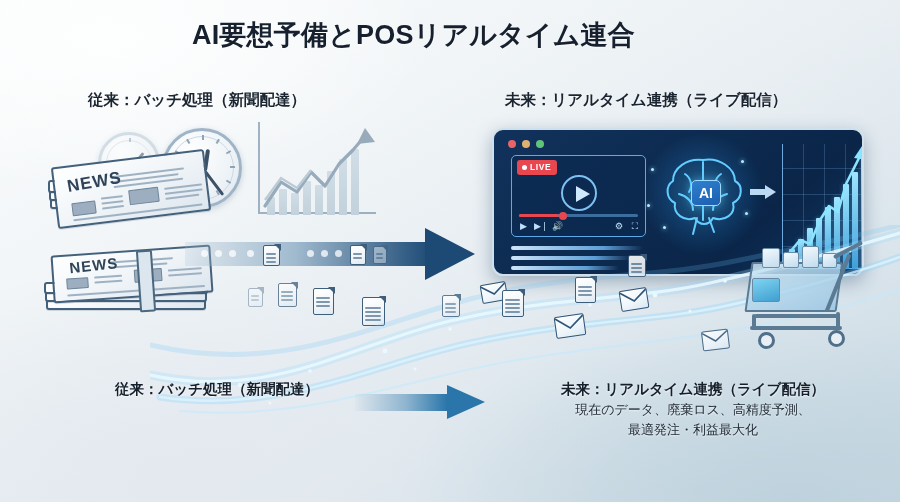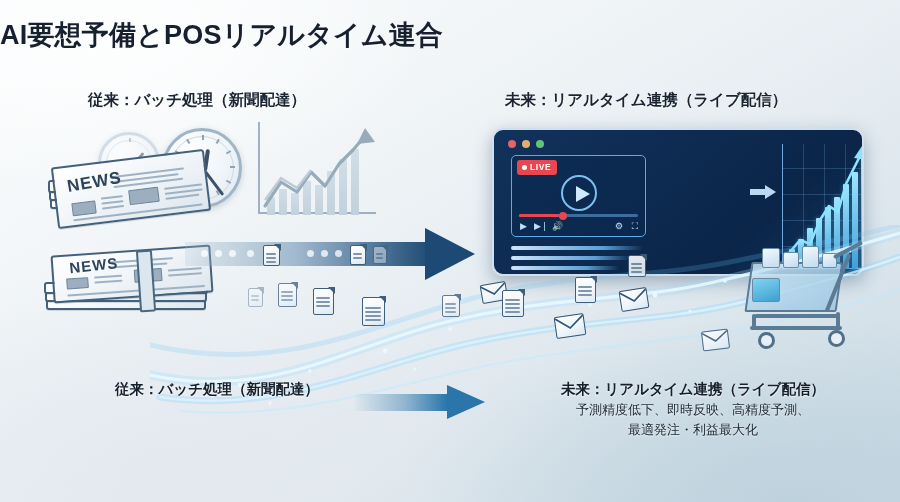--- a/index.html
+++ b/index.html
@@ -12,21 +12,21 @@
     position:relative; width:900px; height:502px; overflow:hidden;
     background:
       radial-gradient(ellipse 60% 50% at 12% 8%, #fdfefe 0%, rgba(253,254,254,0) 60%),
       radial-gradient(ellipse 70% 60% at 88% 100%, #bed2dd 0%, rgba(190,210,221,0) 62%),
       radial-gradient(ellipse 80% 70% at 20% 95%, #e3e9ef 0%, rgba(227,233,239,0) 60%),
       linear-gradient(150deg, #fbfcfd 0%, #f1f5f7 32%, #e5ecf1 58%, #d6e2ea 80%, #c7d8e2 100%);
   }
 
   
   .title {
-    position:absolute; top:17px; left:0; width:827px; 
+    position:absolute; top:17px; left:0; width:827px; text-align:center;
     font-size:27px; font-weight:bold; color:#17202e; letter-spacing:0.2px;
     text-shadow:0 1px 2px rgba(255,255,255,.8);
   }
 
   
   .hdr {
     position:absolute; font-size:15.5px; font-weight:bold; color:#1b2531;
     text-shadow:0 1px 2px rgba(255,255,255,.85); white-space:nowrap;
   }
   #hdr-left  { top:90px; left:88px; }
@@ -398,20 +398,41 @@
       <div class="vctrl" style="left:22px">▶❘</div>
       <div class="vctrl" style="left:40px">🔊</div>
       <div class="vctrl" style="right:22px">⚙</div>
       <div class="vctrl" style="right:7px">⛶</div>
     </div>
 
     <div class="panelline" style="top:116px; width:132px"></div>
     <div class="panelline" style="top:126px; width:120px"></div>
     <div class="panelline" style="top:136px; width:108px"></div>
 
+    <div id="brain">
+      <div class="bglow"></div>
+      <svg width="92" height="92" viewBox="0 0 92 92" style="position:absolute;left:0;top:0">
+        <g fill="none" stroke="#63cdff" stroke-width="2" stroke-linecap="round" stroke-linejoin="round">
+          <path d="M46 12 C30 10 16 20 16 33 C8 38 9 51 18 55 C16 66 27 74 38 70 C42 78 52 78 56 70
+                   C68 74 79 66 76 55 C86 50 86 37 78 33 C78 20 62 9 46 12 Z"></path>
+          <path d="M46 14 L46 72"></path>
+          <path d="M28 26 C34 30 36 38 32 44"></path>
+          <path d="M64 26 C58 30 56 38 60 44"></path>
+          <path d="M22 46 C30 48 36 54 36 62"></path>
+          <path d="M70 46 C62 48 56 54 56 62"></path>
+          <path d="M40 70 L36 86 M52 70 L57 84"></path>
+        </g>
+      </svg>
+      <div id="aichip">AI</div>
+      <div class="spark" style="left:-6px;top:20px"></div>
+      <div class="spark" style="left:84px;top:12px"></div>
+      <div class="spark" style="left:6px;top:78px"></div>
+      <div class="spark" style="left:88px;top:64px"></div>
+      <div class="spark" style="left:-10px;top:56px"></div>
+    </div>
 
     <div id="brainarrow">
       <div class="s"></div>
         <div class="h"></div>
     </div>
 
     <div id="rchart">
       <div class="frame"></div>
       <div class="grid" style="top:24px"></div>
       <div class="grid" style="top:50px"></div>
@@ -539,18 +560,18 @@
     <div class="shaft"></div>
     <div class="head"></div>
   </div>
 
   <div class="cap" id="cap-left">
     <div class="cap-title">従来：バッチ処理（新聞配達）</div>
   </div>
 
   <div class="cap" id="cap-right">
     <div class="cap-title">未来：リアルタイム連携（ライブ配信）</div>
-    <div class="cap-line">予測精度低下、即時反映、高精度予測、</div>
+    <div class="cap-line">現在のデータ、廃棄ロス、高精度予測、</div>
     <div class="cap-line">最適発注・利益最大化</div>
   </div>
 
 
 </div>
 
 </body></html>

